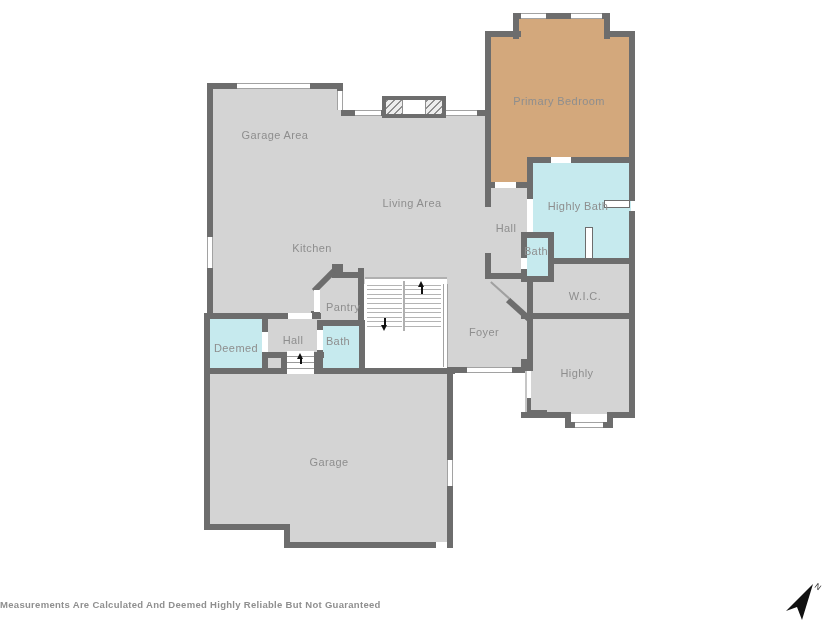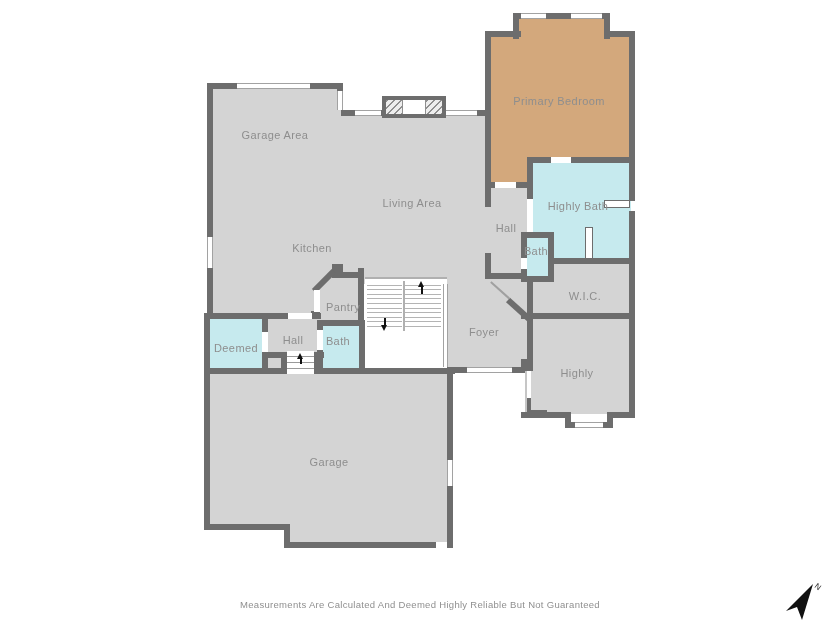--- a/index.html
+++ b/index.html
@@ -31,22 +31,22 @@
   #fireplace .fp-center{width:22px;background:#fff;border:1px solid #8f8f8f;border-top:none;border-bottom:none;}
   
   .flight{position:absolute;background:repeating-linear-gradient(to bottom,#ffffff 0 3.6px,#b4b4b4 3.6px 4.6px);}
   .stair-line{position:absolute;background:#b0b0b0;}
   .tri-up{position:absolute;width:0;height:0;border-left:3.5px solid transparent;border-right:3.5px solid transparent;border-bottom:6px solid #111;}
   .tri-down{position:absolute;width:0;height:0;border-left:3.5px solid transparent;border-right:3.5px solid transparent;border-top:6px solid #111;}
   .stem{position:absolute;width:1.5px;background:#111;}
   #garage-steps{position:absolute;left:287px;top:351px;width:27px;height:23px;
     background:repeating-linear-gradient(to bottom,#ffffff 0 5px,#9a9a9a 5px 6px);}
   #disclaimer{
-    position:absolute;left:0;top:599px;width:100%;text-align:center;
-    font-size:9.5px;color:#8f8f8f;letter-spacing:.3px;
+    position:absolute;left:0;top:599px;width:100%;
+    font-size:9.5px;color:#8f8f8f;letter-spacing:.3px;font-weight:bold;
   }
   #compass{position:absolute;left:782px;top:578px;}
 </style>
 </head>
 <body>
 
 <div id="canvas" style="--wall: #6d6d6d; --gray: #d4d4d4; --cyan: #c6eaee; --tan: #d3a87c; --label: #8e8e8e;">
   <div id="plan">
       <div class="fill fill-gray" style="left: 211px; top: 87px; width: 130px; height: 228px;"></div>
       <div class="fill fill-gray" style="left: 341px; top: 114px; width: 148px; height: 170px;"></div>

